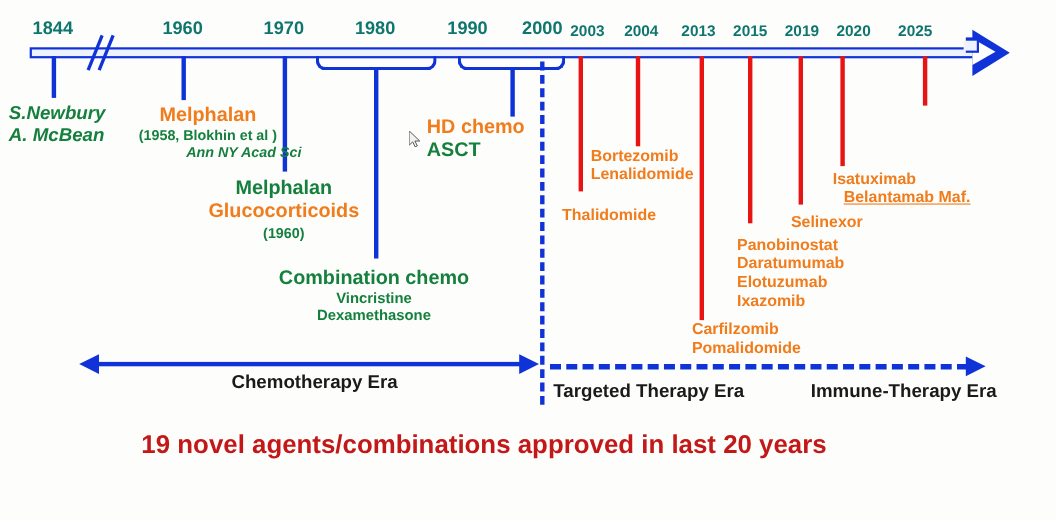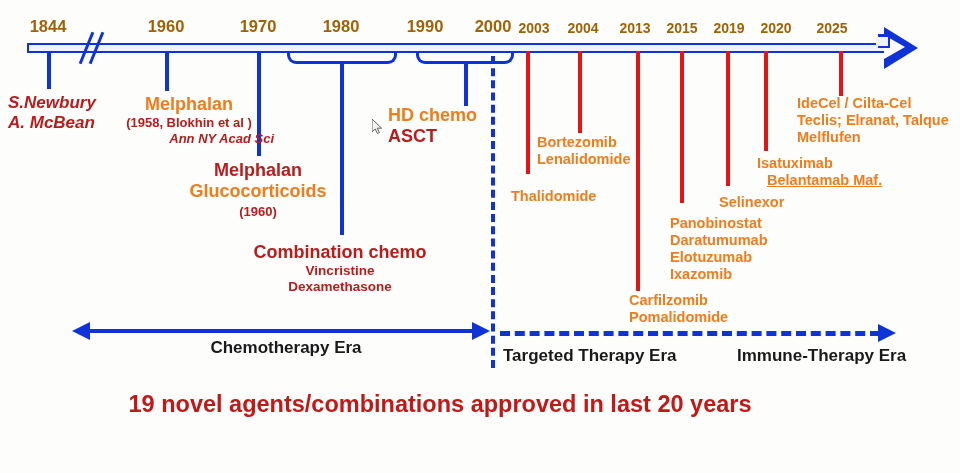--- a/index.html
+++ b/index.html
@@ -14,21 +14,21 @@
     position: relative;
     width: 960px;
     height: 473px;
     background: #fdfdfc;
     overflow: hidden;
   }
   .abs { position: absolute; }
 
   
   .yearlabel {
-    color: #a16207;
+    color: #0f766e;
     font-weight: bold;
     text-align: center;
     white-space: nowrap;
     line-height: 1;
   }
   .yearlabel.big { font-size: 16.5px; }
   .yearlabel.small { font-size: 14px; }
 
   
   .axis-bar {
@@ -111,21 +111,21 @@
     height: 312px;
     border-left: 4px dashed #1033d8;
   }
 
   
   .lbl {
     white-space: nowrap;
     line-height: 1.18;
   }
   .orange { color: #f07c1c; }
-  .black  { color: #b91c1c; }
+  .black  { color: #15803d; }
   .ital   { font-style: italic; }
 
   .t-name    { font-size: 17px; font-weight: bold; }
   .t-sub     { font-size: 13px; font-weight: bold; }
   .t-subi    { font-size: 13px; font-weight: bold; font-style: italic; text-align: right; }
   .t-drug    { font-size: 14.5px; font-weight: bold; }
   .t-big     { font-size: 18px; font-weight: bold; }
   .t-small   { font-size: 13.5px; font-weight: bold; }
   .t-era     { font-size: 17px; font-weight: bold; color: #1a1a1a; }
 
@@ -289,25 +289,20 @@
 
   <div class="abs lbl" style="left:719px; top:194px;">
     <div class="orange t-drug">Selinexor</div>
   </div>
 
   <div class="abs lbl" style="left:757px; top:155px;">
     <div class="orange t-drug">Isatuximab</div>
     <div class="orange t-drug" style="margin-left:10px;text-decoration:underline;">Belantamab Maf.</div>
   </div>
 
-  <div class="abs lbl" style="left:797px; top:95px;">
-    <div class="orange t-drug">IdeCel  / Cilta-Cel</div>
-    <div class="orange t-drug">Teclis; Elranat, Talque</div>
-    <div class="orange t-drug">Melflufen</div>
-  </div>
 
   <div class="abs era-arrow-left"></div>
   <div class="abs era-line-solid"></div>
   <div class="abs era-arrow-right-solid"></div>
 
   <div class="abs era-line-dashed"></div>
   <div class="abs era-arrow-right-dashed"></div>
 
   <div class="abs t-era" style="left:96px; top:338px; width:380px; text-align:center;">Chemotherapy Era</div>
   <div class="abs t-era" style="left:503px; top:346px;">Targeted Therapy Era</div>

